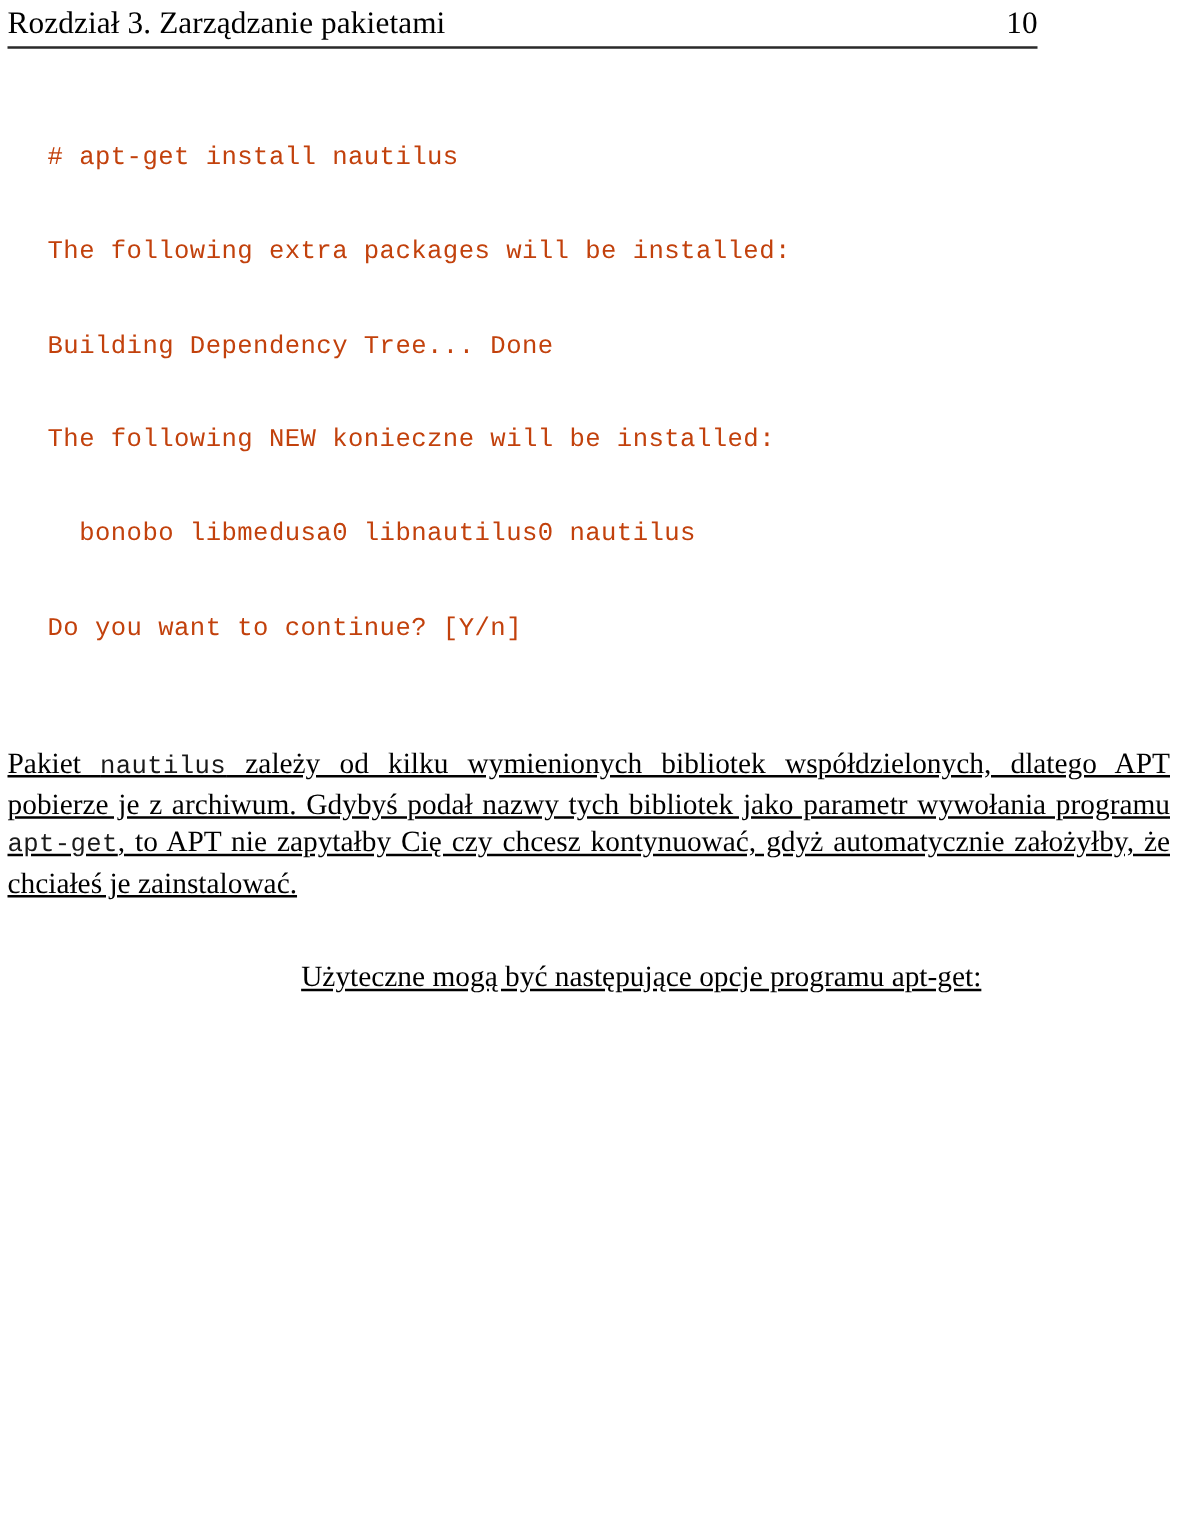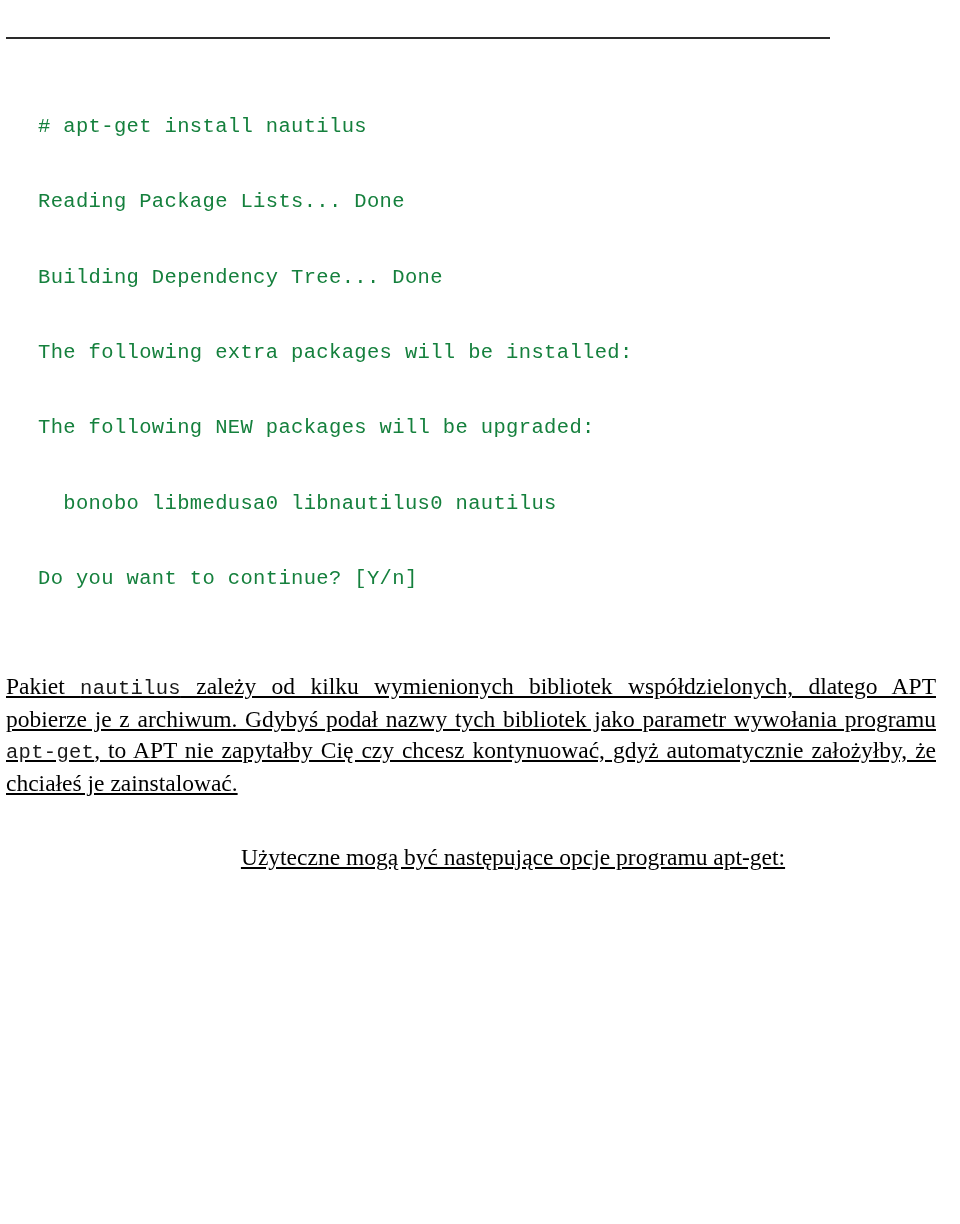--- a/index.html
+++ b/index.html
@@ -66,21 +66,21 @@
     width: 960px;
   }
 
   
   .code-block {
     font-family: "Liberation Mono", "DejaVu Sans Mono", monospace;
     font-size: 20.5px;
     line-height: 25.1px;
     letter-spacing: 0.35px;
     white-space: pre;
-    color: #15803d;
+    color: #c2410c;
     margin: 0;
     padding: 0 0 0 38px;
   }
   .code-block .ln {
     display: block;
     white-space: pre;
     height: 25.1px;
   }
 
   
@@ -112,30 +112,33 @@
     color: #1a1a1a;
   }
   .gap-md { height: 22px; }
   .gap-lg { height: 30px; }
 </style>
 </head>
 <body>
 
 <div class="page">
 
+  <div class="page-header">
+    <span class="hdr-title">Rozdział 3. Zarządzanie pakietami</span>
+    <span class="hdr-page">10</span>
+  </div>
   <div class="header-rule"></div>
 
   <div class="content">
 
     <div class="code-block">
       <span class="ln"># apt-get install nautilus</span>
-      <span class="ln">Reading Package Lists... Done</span>
+      <span class="ln">The following extra packages will be installed:</span>
       <span class="ln">Building Dependency Tree... Done</span>
-      <span class="ln">The following extra packages will be installed:</span>
-      <span class="ln">The following NEW packages will be upgraded:</span>
+      <span class="ln">The following NEW konieczne will be installed:</span>
       <span class="ln">  bonobo libmedusa0 libnautilus0 nautilus</span>
       <span class="ln">Do you want to continue? [Y/n]</span>
     </div>
 
     <div class="gap-lg"></div>
 
     <p class="body"><span>Pakiet </span><code class="tt">nautilus</code><span> zależy od kilku wymienionych bibliotek współdzielonych, dlatego APT pobierze je z archiwum. Gdybyś podał nazwy tych bibliotek jako parametr wywołania programu </span><code class="tt">apt-get</code><span>, to APT nie zapytałby Cię czy chcesz kontynuować, gdyż automatycznie założyłby, że chciałeś je zainstalować.</span></p>
 
     <div class="gap-md"></div>
 

